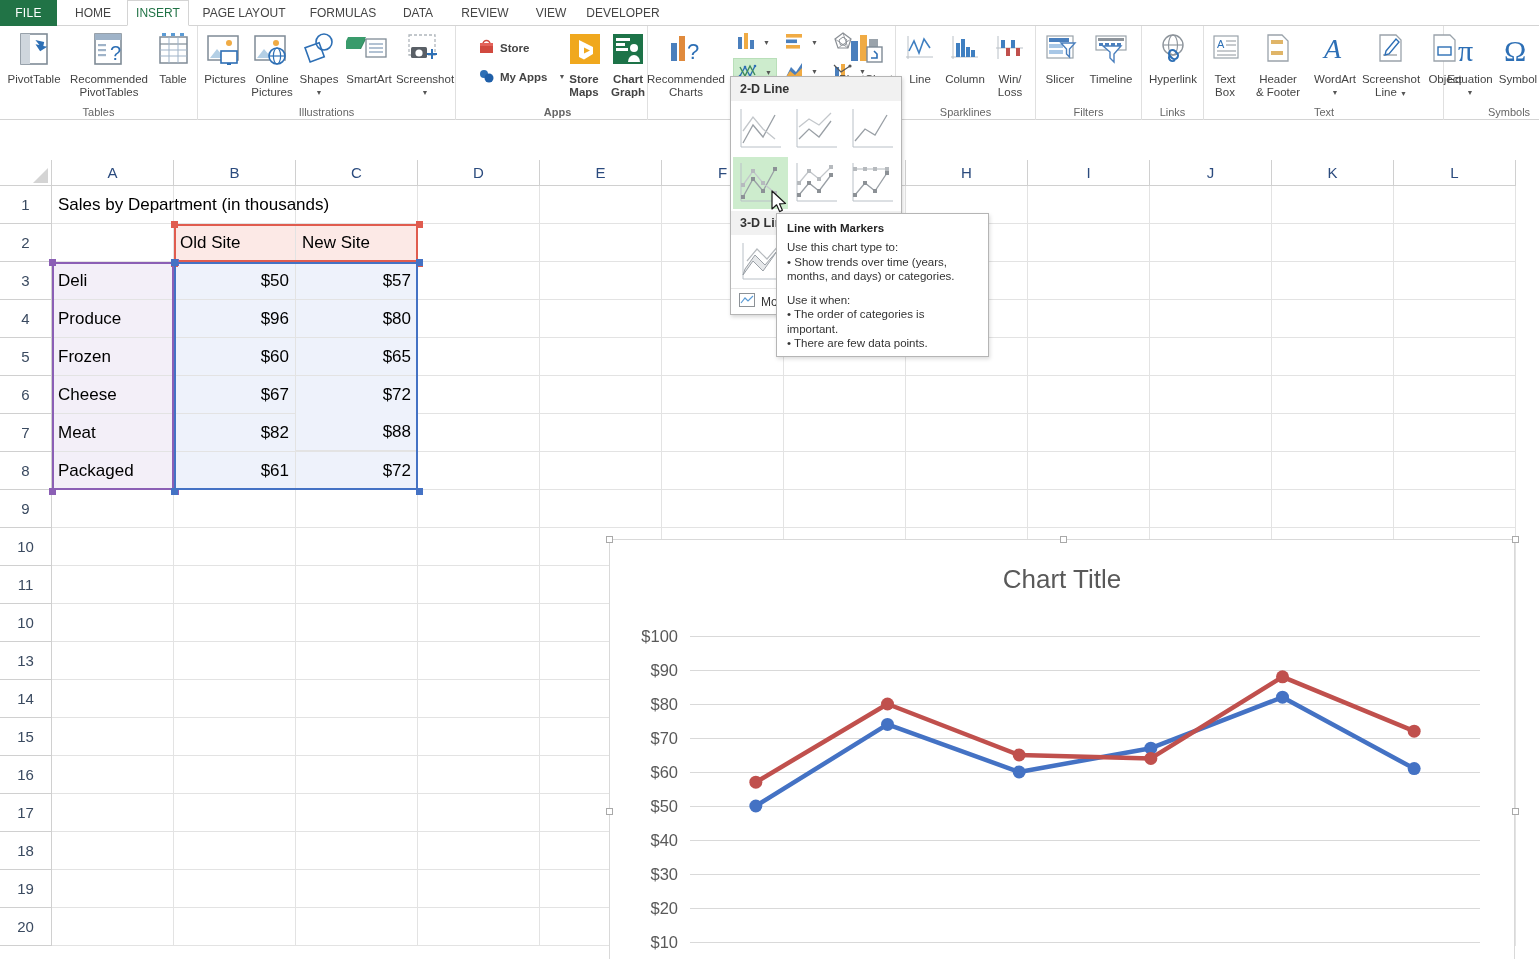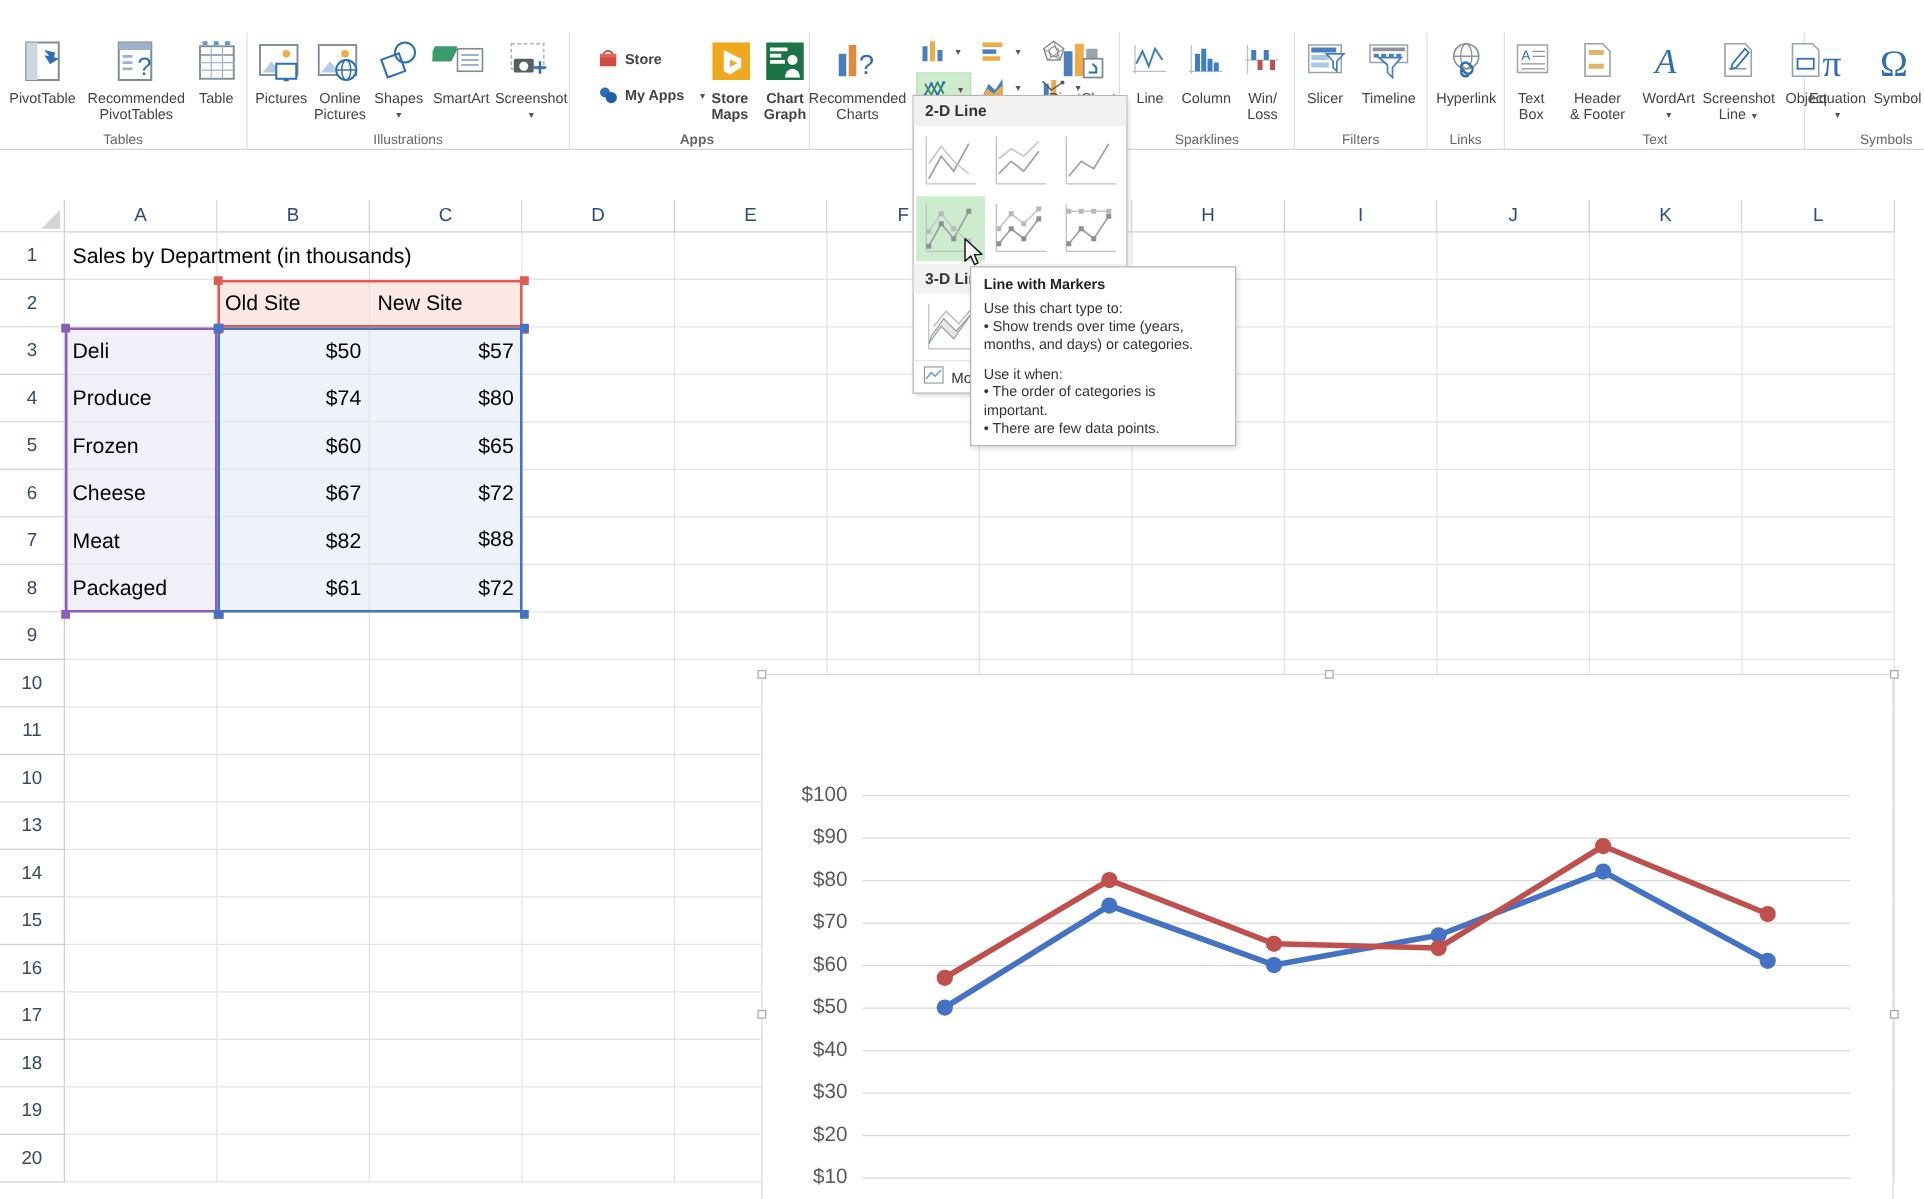--- a/index.html
+++ b/index.html
@@ -185,20 +185,31 @@
   .tt-gap { height: 9px; }
 
   
   .cursor { position: absolute; z-index: 70; }
 </style>
 </head>
 <body>
 
 <div id="app">
 
+  <div class="tabbar">
+    <div class="tab-file">FILE</div>
+    <div class="tab" style="left:62px;width:62px;">HOME</div>
+    <div class="tab active" style="left:127px;width:62px;">INSERT</div>
+    <div class="tab" style="left:193px;width:102px;">PAGE LAYOUT</div>
+    <div class="tab" style="left:299px;width:88px;">FORMULAS</div>
+    <div class="tab" style="left:393px;width:50px;">DATA</div>
+    <div class="tab" style="left:451px;width:68px;">REVIEW</div>
+    <div class="tab" style="left:527px;width:48px;">VIEW</div>
+    <div class="tab" style="left:578px;width:90px;">DEVELOPER</div>
+  </div>
 
   <div class="ribbon">
 
     <div class="rgroup" style="left:0px;width:198px;">
       <div class="bigbtn" style="left:0px;top:0px;width:68px;">
         <span class="glyph">
           <svg width="40" height="38" viewBox="0 0 40 38">
               <rect x="7" y="3" width="26" height="30" fill="#fff" stroke="#7f8b96" stroke-width="1.6"></rect>
               <rect x="7" y="3" width="9" height="30" fill="#cfd6dd"></rect>
               <path d="M20 10 h9 v4 h4 l-6 6 -6 -6 h4 z" fill="#2d6fb5" transform="rotate(12 25 16)"></path>
@@ -895,21 +906,21 @@
         <div class="cell" style="left: 1098px; top: 722px; width: 122px;"></div>
         <div class="cell" style="left: 1220px; top: 722px; width: 122px;"></div>
         <div class="cell" style="left: 1342px; top: 722px; width: 122px;"></div>
         <div class="cell nobord" style="left: 0px; top: 0px; width: 488px; z-index: 2; border-right: none;">Sales by Department (in thousands)</div>
         <div class="cell hdrfill" style="left: 122px; top: 38px; width: 122px; z-index: 2;">Old Site</div>
         <div class="cell hdrfill" style="left: 244px; top: 38px; width: 122px; z-index: 2;">New Site</div>
         <div class="cell purplefill" style="left: 0px; top: 76px; width: 122px; z-index: 2;">Deli</div>
         <div class="cell bluefill right" style="left: 122px; top: 76px; width: 122px; z-index: 2;">$50</div>
         <div class="cell bluefill right" style="left: 244px; top: 76px; width: 122px; z-index: 2;">$57</div>
         <div class="cell purplefill" style="left: 0px; top: 114px; width: 122px; z-index: 2;">Produce</div>
-        <div class="cell bluefill right" style="left: 122px; top: 114px; width: 122px; z-index: 2;">$74</div>
+        <div class="cell bluefill right" style="left: 122px; top: 114px; width: 122px; z-index: 2;">$96</div>
         <div class="cell bluefill right" style="left: 244px; top: 114px; width: 122px; z-index: 2;">$80</div>
         <div class="cell purplefill" style="left: 0px; top: 152px; width: 122px; z-index: 2;">Frozen</div>
         <div class="cell bluefill right" style="left: 122px; top: 152px; width: 122px; z-index: 2;">$60</div>
         <div class="cell bluefill right" style="left: 244px; top: 152px; width: 122px; z-index: 2;">$65</div>
         <div class="cell purplefill" style="left: 0px; top: 190px; width: 122px; z-index: 2;">Cheese</div>
         <div class="cell bluefill right" style="left: 122px; top: 190px; width: 122px; z-index: 2;">$67</div>
         <div class="cell bluefill right" style="left: 244px; top: 190px; width: 122px; z-index: 2;">$72</div>
         <div class="cell purplefill" style="left: 0px; top: 228px; width: 122px; z-index: 2;">Meat</div>
         <div class="cell bluefill right" style="left: 122px; top: 228px; width: 122px; z-index: 2;">$82</div>
         <div class="cell bluefill right" style="left: 244px; top: 227px; width: 122px; z-index: 2;">$88</div>
@@ -932,20 +943,21 @@
         </div>
         <div class="selrect" style="left: 174px; top: 102px; width: 244px; height: 228px; border: 2px solid rgb(68, 114, 196); z-index: 5;">
           <span class="hnd" style="left: -5px; top: -5px; background: rgb(68, 114, 196);"></span>
           <span class="hnd" style="left: 240px; top: -5px; background: rgb(68, 114, 196);"></span>
           <span class="hnd" style="left: -5px; top: 224px; background: rgb(68, 114, 196);"></span>
           <span class="hnd" style="left: 240px; top: 224px; background: rgb(68, 114, 196);"></span>
         </div>
       </div>
 
     <div class="chart">
+      <div class="chart-title">Chart Title</div>
       <div class="plot" id="plotarea" style="left: 0px; top: 0px; width: 906px; height: 460px;">
           <div class="gridline" style="left: 80px; top: 96px; width: 790px;"></div>
           <div class="ytick" style="left: 0px; top: 96px; width: 68px;">$100</div>
           <div class="gridline" style="left: 80px; top: 130px; width: 790px;"></div>
           <div class="ytick" style="left: 0px; top: 130px; width: 68px;">$90</div>
           <div class="gridline" style="left: 80px; top: 164px; width: 790px;"></div>
           <div class="ytick" style="left: 0px; top: 164px; width: 68px;">$80</div>
           <div class="gridline" style="left: 80px; top: 198px; width: 790px;"></div>
           <div class="ytick" style="left: 0px; top: 198px; width: 68px;">$70</div>
           <div class="gridline" style="left: 80px; top: 232px; width: 790px;"></div>

